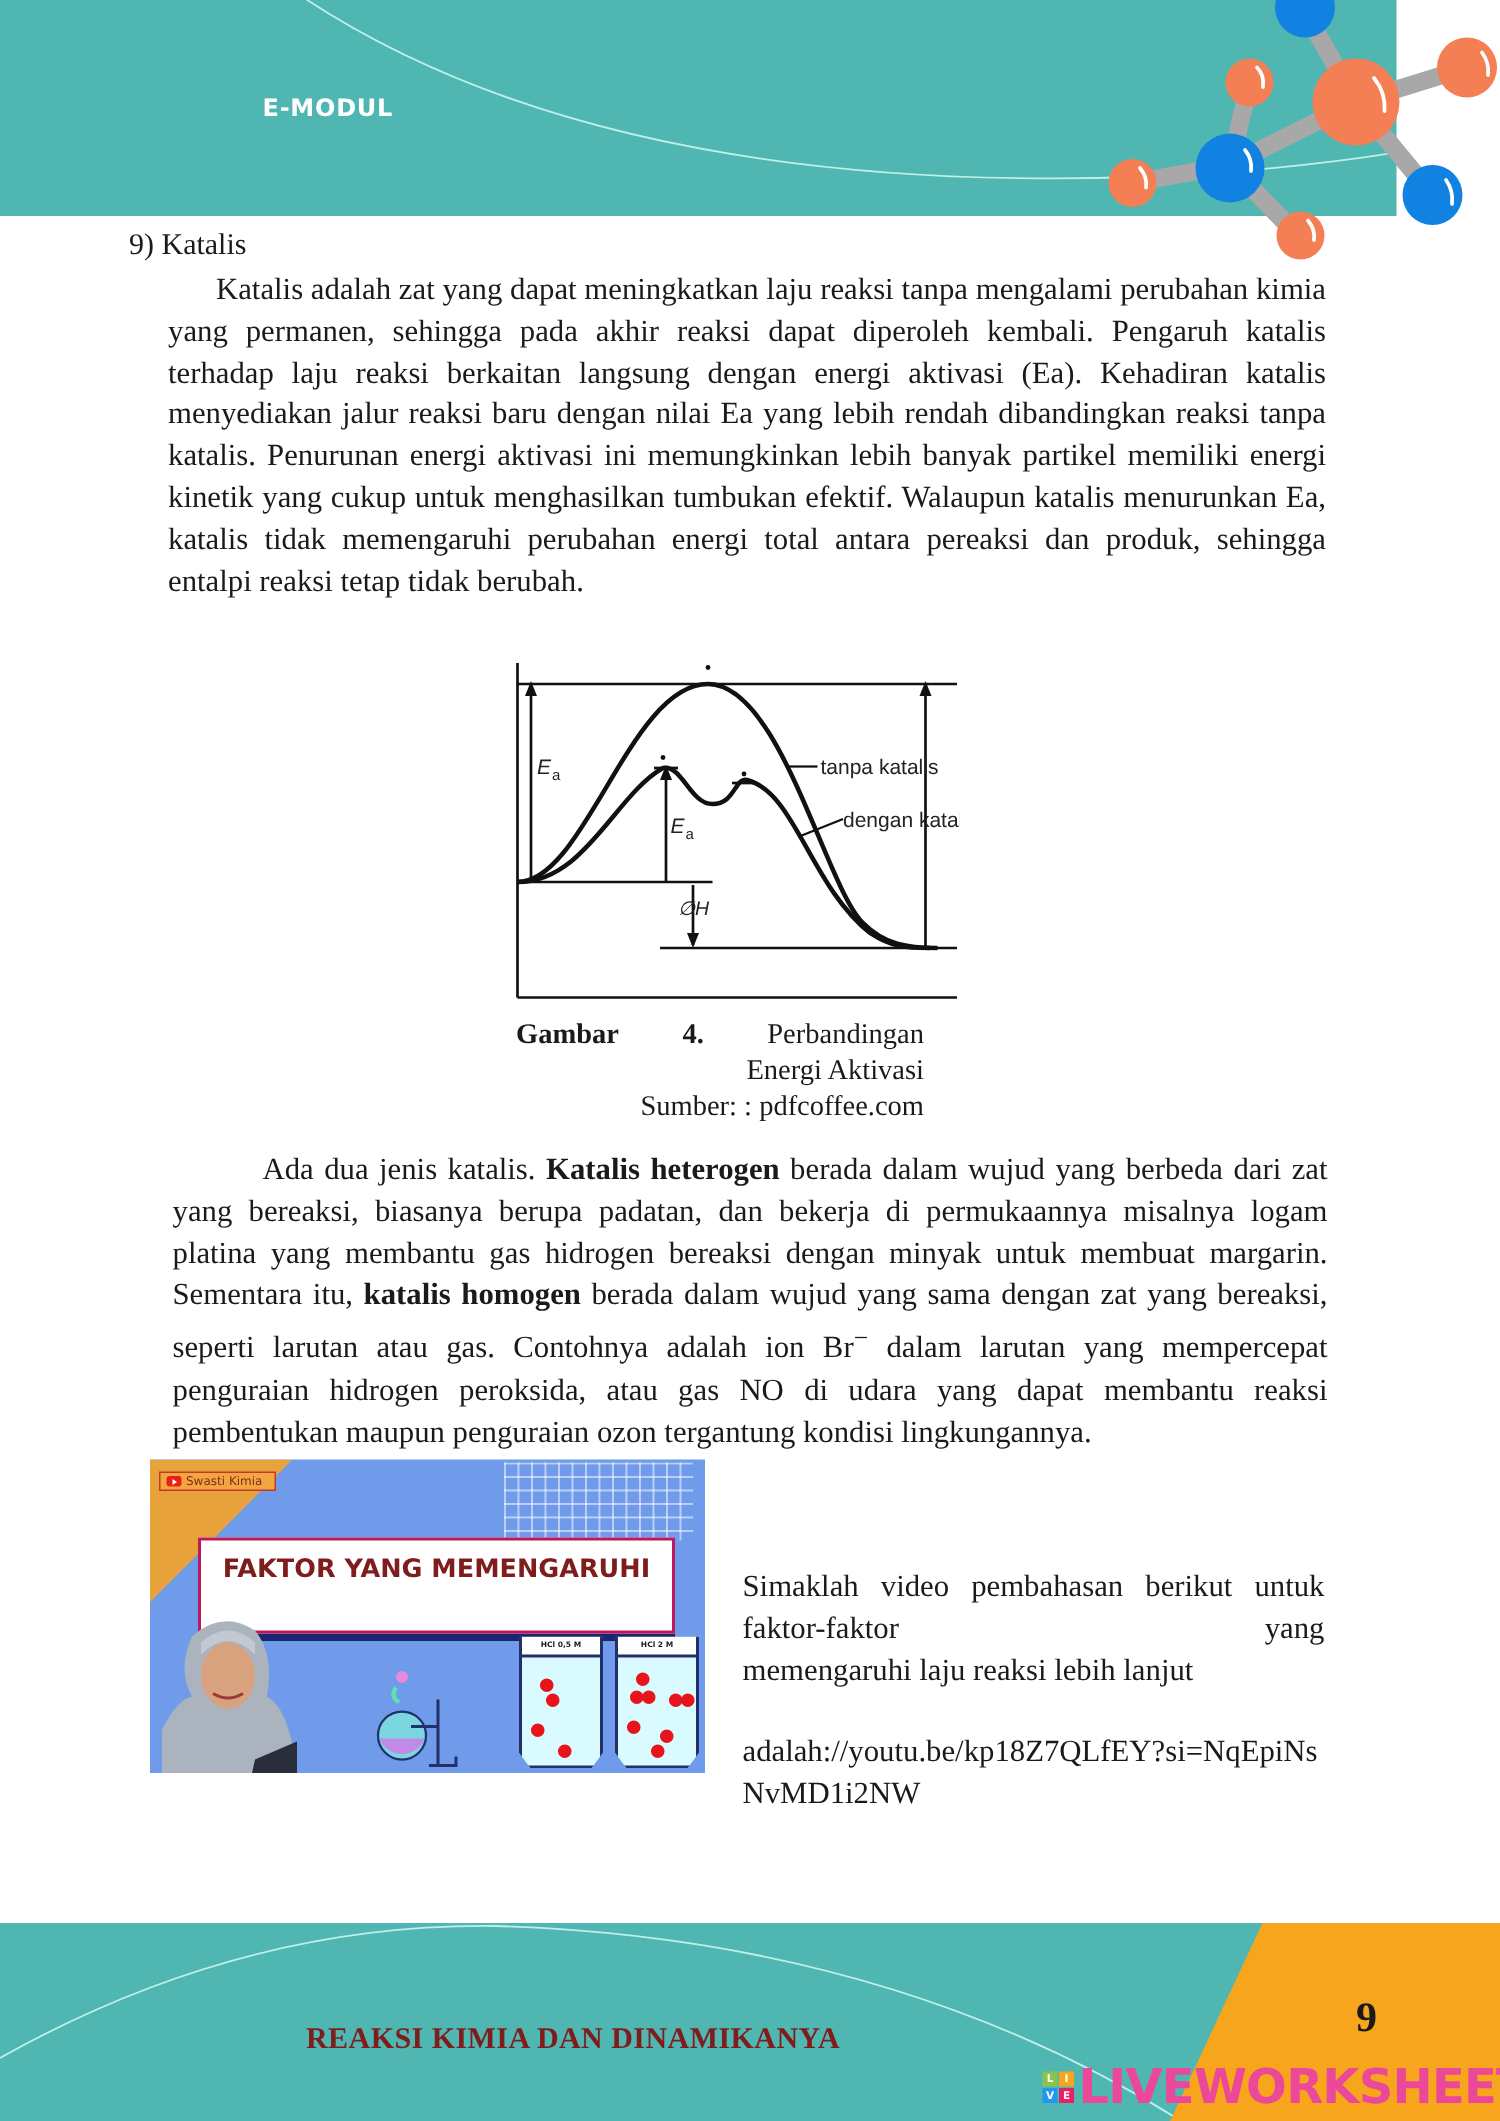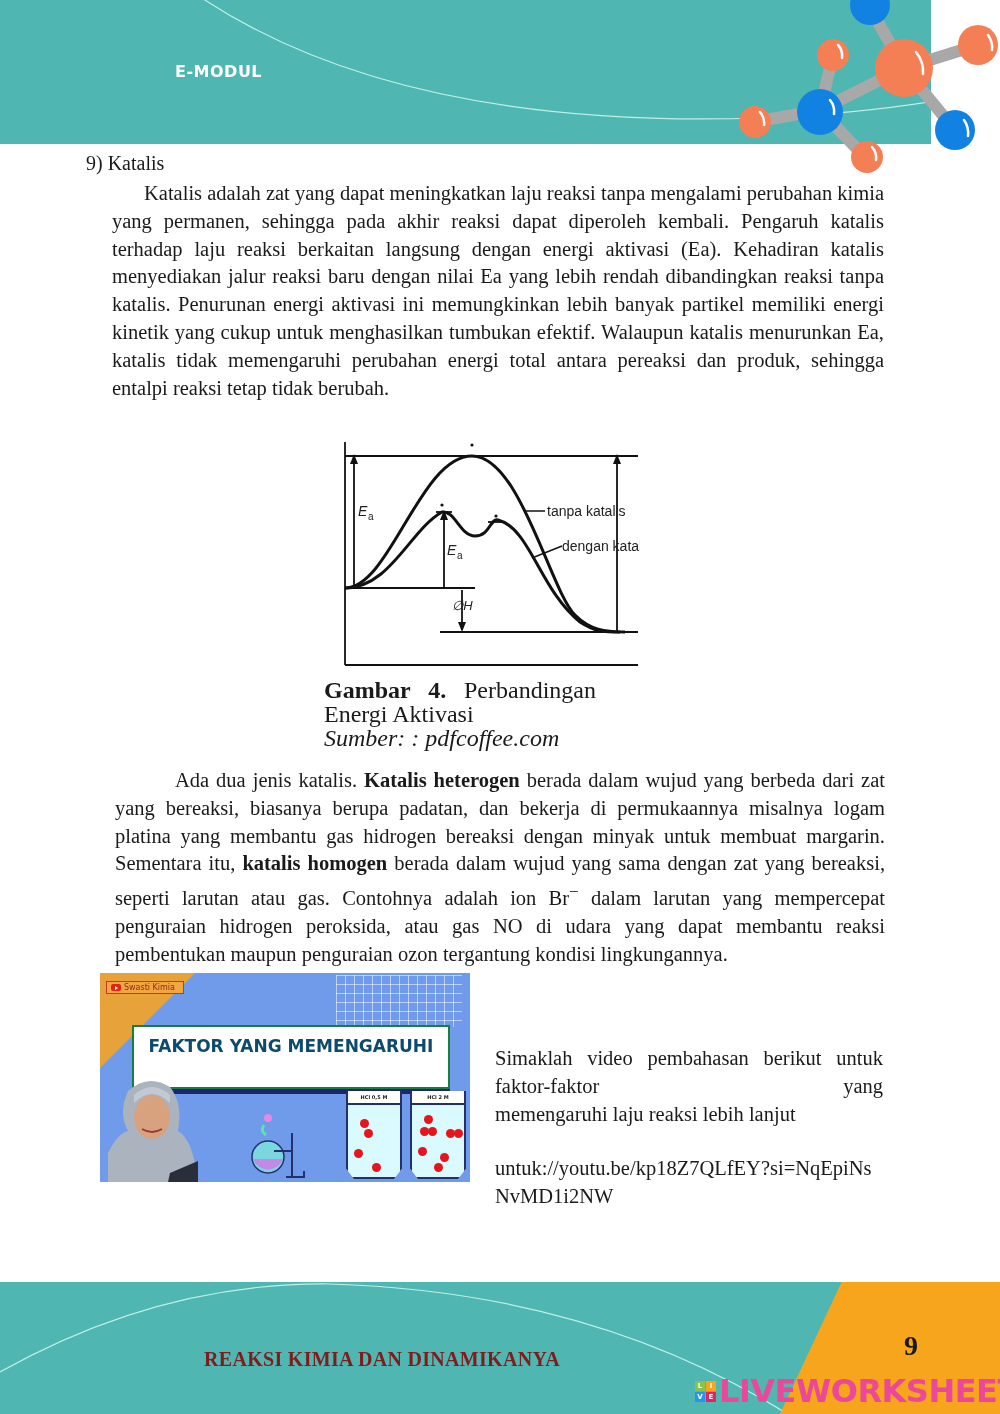--- a/index.html
+++ b/index.html
@@ -15,30 +15,30 @@
   .lw-logo { position: absolute; left: 695px; top: 1372px; display: flex; align-items: center; }
   .lw-squares { display: grid; grid-template-columns: 10px 10px; grid-template-rows: 10px 10px; gap: 1px; margin-right: 3px; }
   .lw-squares span { display: block; font-family: "DejaVu Sans", sans-serif; font-size: 7px; color: #fff; text-align: center; line-height: 10px; font-weight: bold; }
   .lw-text { font-family: "DejaVu Sans", sans-serif; font-weight: bold; font-size: 32px; color: #ec4899; letter-spacing: -0.5px; }
   .section-heading { position: absolute; left: 86px; top: 152px; font-size: 20px; }
   .para { position: absolute; font-size: 20.5px; line-height: 27.8px; text-align: justify; }
   .para1 { left: 112px; top: 180px; width: 772px; text-indent: 32px; }
   .para2 { left: 115px; top: 767px; width: 770px; text-indent: 60px; }
   .para b { font-weight: bold; margin-top: 24px; }
   .figure { position: absolute; left: 340px; top: 440px; width: 300px; height: 230px; }
-  .caption { position: absolute; left: 324px; top: 678px; width: 272px; font-size: 24px; line-height: 24px; }
+  .caption { position: absolute; left: 344px; top: 678px; width: 272px; font-size: 19px; line-height: 24px; text-align: right; }
   .cap-line1 { display: flex; justify-content: space-between; }
-  .cap-source { font-style: italic; }
+  .cap-source { }
   .video-thumb { position: absolute; left: 100px; top: 973px; width: 370px; height: 209px; background: #6f9bea; overflow: hidden; }
   .vt-orange { position: absolute; left: 0; top: 0; width: 95px; height: 95px; background: #e8a23a; clip-path: polygon(0 0, 100% 0, 0 100%); }
   .vt-grid { position: absolute; right: 8px; top: 2px; width: 126px; height: 52px; background-image: linear-gradient(#ffffff88 1px, transparent 1px), linear-gradient(90deg, #ffffff88 1px, transparent 1px); background-size: 9px 9px; }
   .vt-channel { position: absolute; left: 6px; top: 8px; background: #f3a640; border: 1px solid #c0392b; padding: 1px 8px 1px 4px; font-family: "DejaVu Sans", sans-serif; font-size: 8px; color: #8a2a1a; display: flex; align-items: center; gap: 3px; }
   .yt-icon { width: 10px; height: 7px; background: #e62117; border-radius: 2px; position: relative; }
   .yt-icon::after { content: ""; position: absolute; left: 4px; top: 1.5px; border-left: 3px solid #fff; border-top: 2px solid transparent; border-bottom: 2px solid transparent; }
-  .vt-banner { position: absolute; left: 32px; top: 52px; width: 318px; height: 64px; background: #fff; border: 2px solid #15803d; box-shadow: 0 5px 0 #1b2570; text-align: center; font-family: "DejaVu Sans", sans-serif; font-weight: bold; color: #0c4a6e; font-size: 17px; line-height: 22px; padding-top: 8px; box-sizing: border-box; }
+  .vt-banner { position: absolute; left: 32px; top: 52px; width: 318px; height: 64px; background: #fff; border: 2px solid #be185d; box-shadow: 0 5px 0 #1b2570; text-align: center; font-family: "DejaVu Sans", sans-serif; font-weight: bold; color: #7f1d1d; font-size: 17px; line-height: 22px; padding-top: 8px; box-sizing: border-box; }
   .vt-person { position: absolute; left: 8px; top: 100px; width: 90px; height: 109px; }
   .vt-beaker { position: absolute; top: 118px; width: 56px; height: 88px; background: #d9fbff; border: 2px solid #23306b; border-top: none; box-sizing: border-box; clip-path: polygon(0 0,100% 0,100% 88%,86% 100%,14% 100%,0 88%); }
   .vt-beaker .lbl { background: #fff; font-family: "DejaVu Sans", sans-serif; font-size: 5px; text-align: center; height: 12px; line-height: 12px; border-bottom: 2px solid #23306b; font-weight: bold; }
   .vt-beaker .dot { position: absolute; width: 9px; height: 9px; border-radius: 50%; background: #e8141b; }
   .vt-flask { position: absolute; left: 150px; top: 140px; width: 60px; height: 70px; }
   .video-text { position: absolute; left: 495px; top: 1045px; width: 388px; font-size: 20.5px; line-height: 27.8px; }
   .vt-desc { text-align: justify; text-align-last: justify; }
   .vt-desc .last { text-align-last: left; display: block; }
   .vt-link { margin-top: 27px; word-break: break-all; }
 </style>
@@ -176,21 +176,21 @@
     <span class="dot" style="left:28px;top:62px"></span>
       <span class="dot" style="left:22px;top:72px"></span>
   </div>
 </div>
 
 <div class="video-text">
   <div class="vt-desc">
     <span>Simaklah video pembahasan berikut untuk faktor-faktor yang</span>
     <span class="last">memengaruhi laju reaksi lebih lanjut</span>
   </div>
-  <div class="vt-link">untuk://youtu.be/kp18Z7QLfEY?si=NqEpiNsNvMD1i2NW</div>
+  <div class="vt-link">adalah://youtu.be/kp18Z7QLfEY?si=NqEpiNsNvMD1i2NW</div>
 </div>
 
 <div class="footer">
   <svg width="1000" height="132" style="position:absolute;left:0;top:0">
     <path d="M 0 90 Q 160 0 330 2 Q 600 10 800 140" fill="none" stroke="#bff0e8" stroke-width="1.2"></path>
   </svg>
   <div class="footer-orange"></div>
   <div class="footer-title">REAKSI KIMIA DAN DINAMIKANYA</div>
 </div>
 <div class="page-number">9</div>

